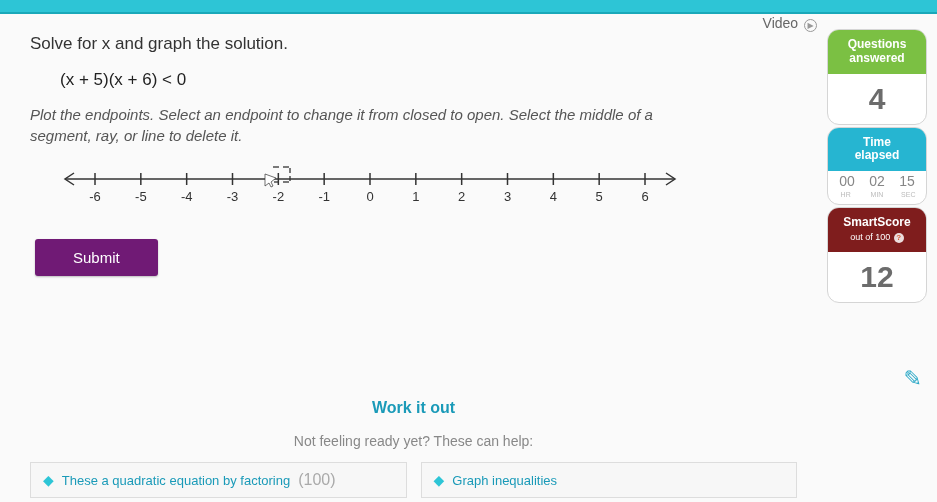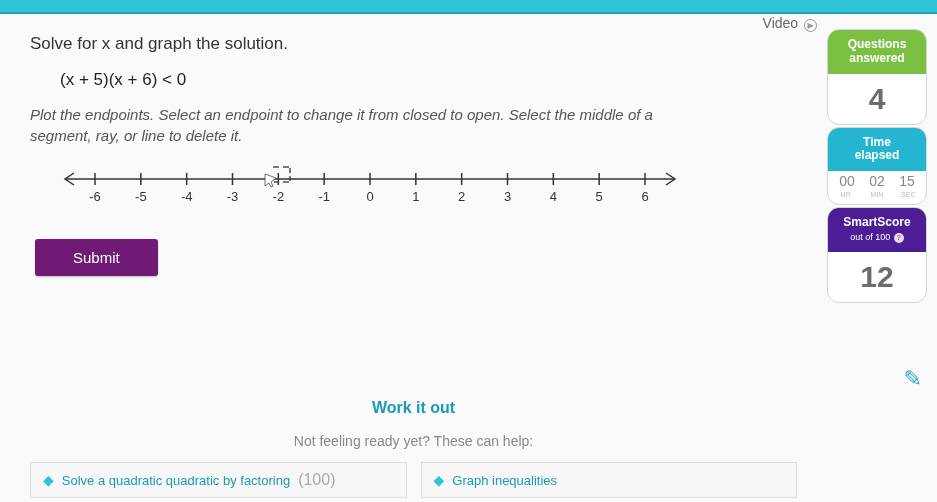--- a/index.html
+++ b/index.html
@@ -117,21 +117,21 @@
   }
   .timer .cell { flex:1; text-align:center; }
   .timer-lbl {
     display: flex;
     justify-content: space-between;
     font-size: 7px;
     color: #bbb;
     padding: 0 2px 6px;
   }
   .timer-lbl span { flex:1; text-align:center; }
-  .shdr { background: #4c1d95; font-weight: bold; }
+  .shdr { background: #7f1d1d; font-weight: bold; }
   .shdr .sub { font-size: 9px; font-weight: normal; }
   .shdr .info {
     display:inline-block; width:10px; height:10px;
     border-radius:50%; background:#fff; color:#e36b3c;
     font-size:8px; line-height:10px; text-align:center;
     opacity:.85;
   }
   .sbody { font-size: 30px; }
   .pencil {
     position: absolute;
@@ -247,21 +247,21 @@
     <button class="submit">Submit</button>
 
     <div class="footer">
       <div class="workhead">
         <div class="w1">Work it out</div>
         <div class="w2">Not feeling ready yet? These can help:</div>
       </div>
       <div class="help">
         <div class="helpcard">
           <span class="gem">◆</span>
-          <span>Solve a quadratic quadratic by factoring</span>
+          <span>These a quadratic equation by factoring</span>
           <span class="score">(100)</span>
         </div>
         <div class="helpcard">
           <span class="gem">◆</span>
           <span>Graph inequalities</span>
         </div>
       </div>
     </div>
   </div>
 

